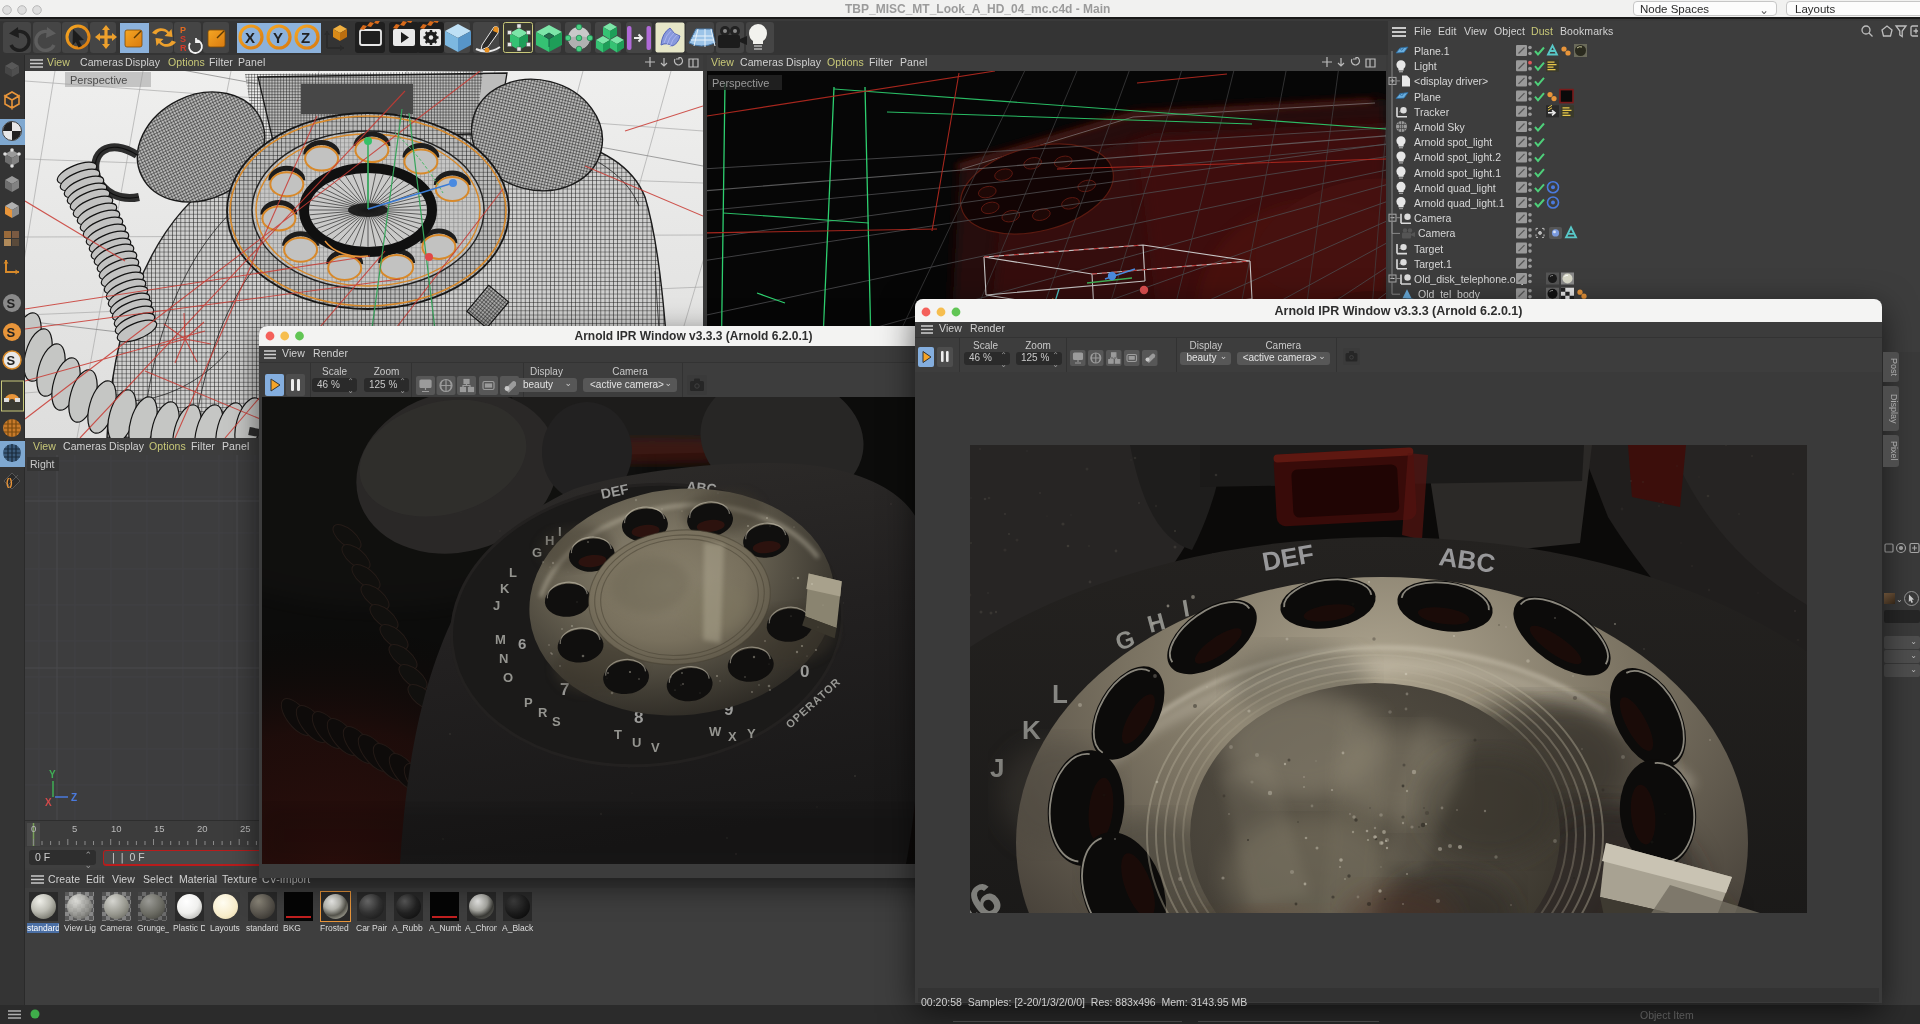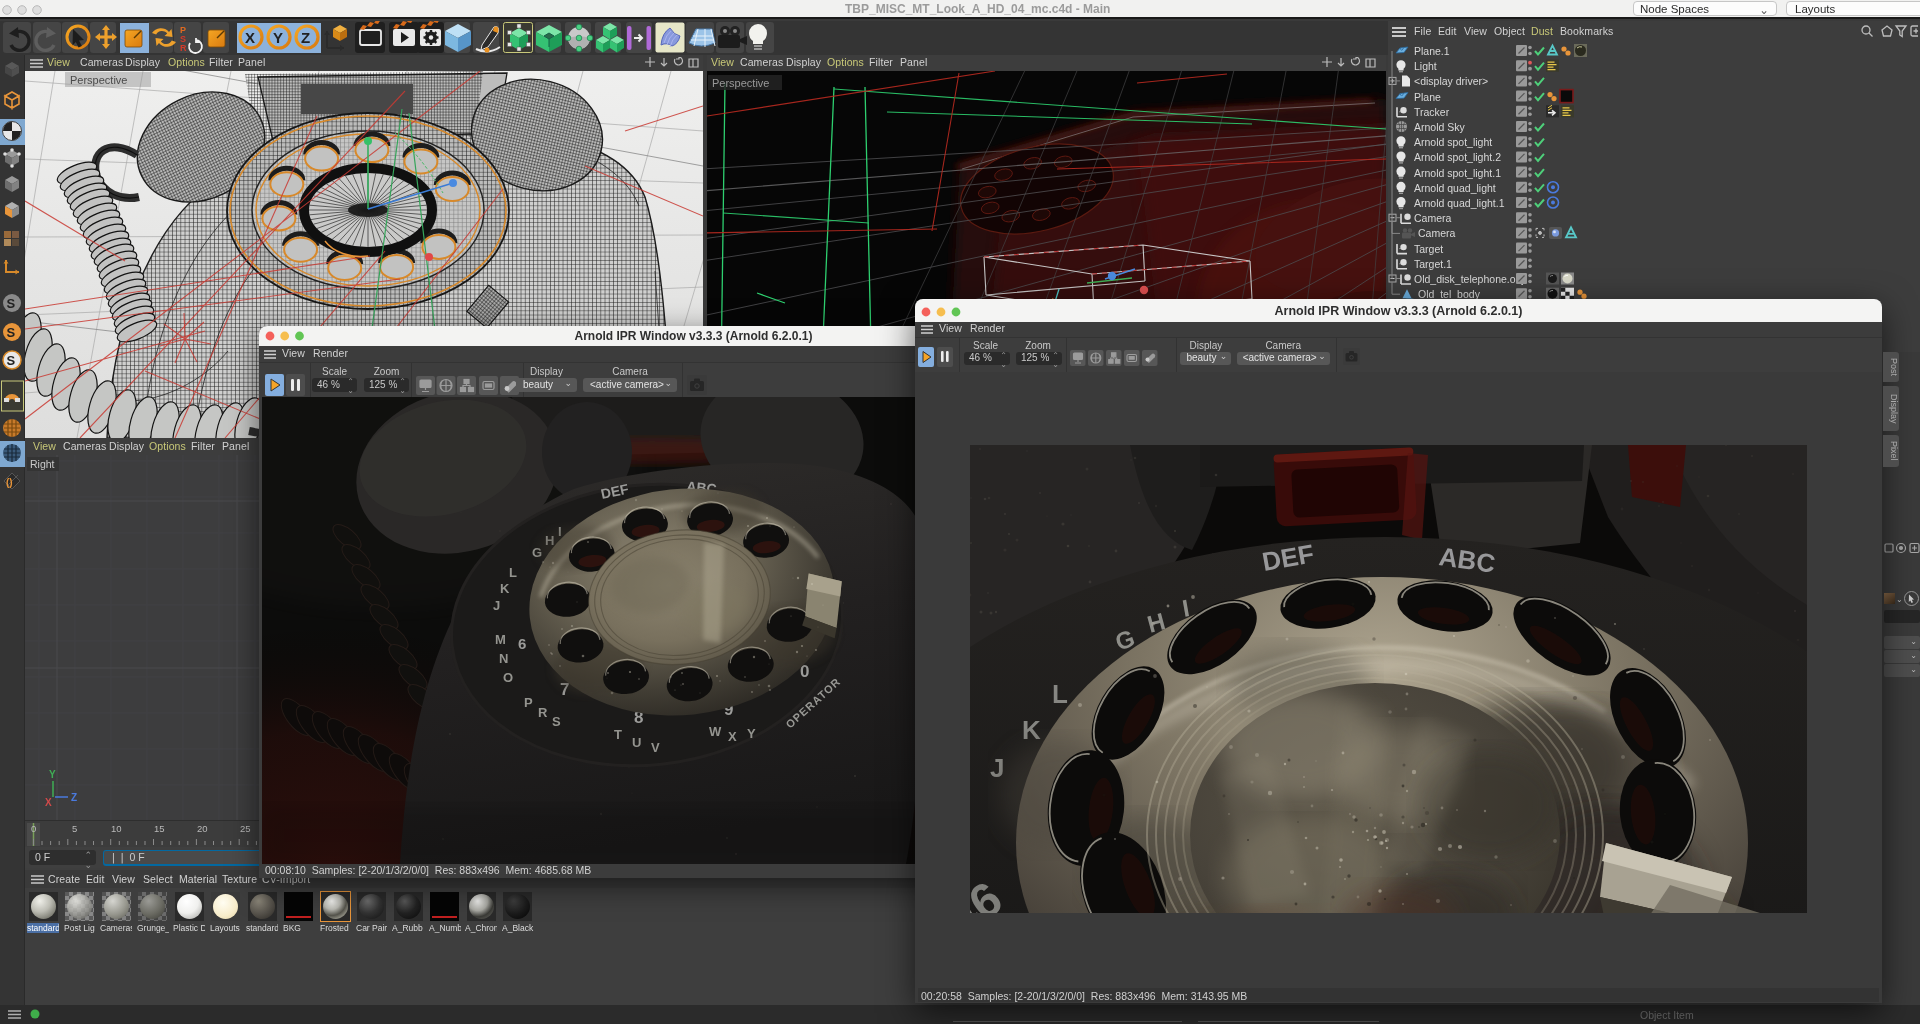--- a/index.html
+++ b/index.html
@@ -666,21 +666,21 @@
       <text x="430" y="11">50</text>
       <text x="473" y="11">55</text>
       <text x="516" y="11">60</text>
    <g stroke="#8a8a8a">
         <path d="M8.5 18v6M17 20v4M25.6 20v4M34.2 20v4M42.8 18v6M51.4 20v4M60 20v4M68.5 20v4M77.1 20v4M85.7 18v6M94.3 20v4M102.8 20v4M111.4 20v4M120 20v4M128.5 18v6M137.1 20v4M145.7 20v4M154.2 20v4M162.8 20v4M171.4 18v6M180 20v4M188.5 20v4M197.1 20v4M205.7 20v4M214.2 18v6M222.8 20v4M231.4 20v4M240 20v4M248.5 20v4M257.1 18v6M265.7 20v4M274.2 20v4M282.8 20v4M291.4 20v4M300 18v6M308.5 20v4M317.1 20v4M325.7 20v4M334.2 20v4M342.8 18v6M351.4 20v4M360 20v4M368.5 20v4M377.1 20v4M385.7 18v6M394.3 20v4M402.8 20v4M411.4 20v4M420 20v4M428.5 18v6M437.1 20v4M445.7 20v4M454.2 20v4M462.8 20v4M471.4 18v6M480 20v4M488.5 20v4M497.1 20v4M505.7 20v4M514.2 18v6M522.8 20v4M531.4 20v4M540 20v4"></path>
       </g>
   </svg>
 </div>
 <div class="a" style="left:25px;top:847px;width:1361px;height:21px;background:#3f3f3f">
   <div class="a" style="left:4px;top:3px;width:67px;height:15px;background:#2e2e2e;border-radius:3px;font-size:10.5px;color:#ccc;padding:1px 6px">0 F<span style="position:absolute;right:4px;top:0;color:#999;font-size:9px">⌃<br>⌄</span></div>
-  <div class="a" style="left:78px;top:3px;width:178px;height:16px;background:#0369a1;border-radius:3px">
+  <div class="a" style="left:78px;top:3px;width:178px;height:16px;background:#b91c1c;border-radius:3px">
       <div class="a" style="left:1px;top:1px;width:175px;height:13px;background:#4a4a4a;border-radius:2px;font-size:10.5px;color:#ccc;padding:0 5px">❘❘ 0 F</div>
     </div>
 </div>
 
 <div class="a" style="left:25px;top:868px;width:1895px;height:137px;background:#3e3e3e">
   <div class="a mtxt" style="left:0;top:2px;width:1361px;height:18px;background:#3a3a3a">
     <svg class="a" style="left:6px;top:5px" width="14" height="9">
         <path d="M0 1h13M0 4.5h13M0 8h13" stroke="#c9c9c9" stroke-width="1.6"></path>
       </svg>
     <span class="a" style="left:23px;top:3px">Create</span>
@@ -692,21 +692,21 @@
       <span class="a" style="left:237px;top:3px">CV-Import</span>
   </div>
   <div class="a" id="mats" style="left:0;top:22px;width:1361px;height:70px;font-size:8.5px;color:#dcdcdc">
    <div class="a" style="left:3.5px;top:2px;width:29px;height:29px;background:#2a2a2a">
         <i class="a" style="left:2px;top:2px;width:25px;height:25px;border-radius:50%;background:radial-gradient(circle at 35% 28%,#efefe9,#bcbcb3 45%,#78786e 80%,#4c4c44)"></i>
       </div>
       <div class="a" style="left:2px;top:33px;width:32px;background:#4a6fa5;color:#fff;overflow:hidden;white-space:nowrap">standard</div>
    <div class="a" style="left:40px;top:2px;width:29px;height:29px;background:repeating-conic-gradient(#888 0 25%,#5a5a5a 0 50%) 0 0/8px 8px">
         <i class="a" style="left:2px;top:2px;width:25px;height:25px;border-radius:50%;background:radial-gradient(circle at 35% 28%,rgba(230,230,225,0.9),rgba(150,150,145,0.8) 60%,rgba(90,90,85,0.9))"></i>
       </div>
-      <div class="a" style="left:39px;top:33px;width:32px;overflow:hidden;white-space:nowrap">Post Lig</div>
+      <div class="a" style="left:39px;top:33px;width:32px;overflow:hidden;white-space:nowrap">View Lig</div>
    <div class="a" style="left:76.5px;top:2px;width:29px;height:29px;background:repeating-conic-gradient(#808080 0 25%,#525252 0 50%) 0 0/8px 8px">
         <i class="a" style="left:2px;top:2px;width:25px;height:25px;border-radius:50%;background:radial-gradient(circle at 35% 28%,#d5d5d0,#98988f 55%,#5a5a52)"></i>
       </div>
       <div class="a" style="left:75px;top:33px;width:32px;overflow:hidden;white-space:nowrap">Cameras</div>
    <div class="a" style="left:113px;top:2px;width:29px;height:29px;background:repeating-conic-gradient(#6a6a6a 0 25%,#444 0 50%) 0 0/8px 8px">
         <i class="a" style="left:2px;top:2px;width:25px;height:25px;border-radius:50%;background:radial-gradient(circle at 35% 28%,#9a9a95,#6a6a62 55%,#3a3a34)"></i>
       </div>
       <div class="a" style="left:112px;top:33px;width:32px;overflow:hidden;white-space:nowrap">Grunge_</div>
    <div class="a" style="left:149.5px;top:2px;width:29px;height:29px;background:#2a2a2a">
         <i class="a" style="left:2px;top:2px;width:25px;height:25px;border-radius:50%;background:radial-gradient(circle at 38% 30%,#ffffff,#f0f0ee 50%,#b8b8b4 85%,#8a8a86)"></i>
@@ -1395,23 +1395,20 @@
       <circle cx="554" cy="253" r="1.0" fill="#d8d2c2" opacity="0.39"></circle>
       <circle cx="545" cy="259" r="0.5" fill="#d8d2c2" opacity="0.41"></circle>
       <circle cx="310" cy="229" r="0.9" fill="#d8d2c2" opacity="0.43"></circle>
       <circle cx="409" cy="280" r="0.9" fill="#d8d2c2" opacity="0.22"></circle>
       <circle cx="501" cy="254" r="0.4" fill="#d8d2c2" opacity="0.21"></circle>
       <circle cx="377" cy="282" r="1.1" fill="#d8d2c2" opacity="0.24"></circle>
       <circle cx="315" cy="205" r="0.7" fill="#d8d2c2" opacity="0.16"></circle>
       <circle cx="420" cy="276" r="1.1" fill="#d8d2c2" opacity="0.32"></circle>
       <rect x="0" y="410" width="863" height="57" fill="#000" opacity="0.14" filter="url(#b9)"></rect>
     </svg>
- <div class="a" style="left:0;top:538px;width:869px;height:14px;background:#3c3c3c;font-size:10.5px;color:#cfcfcf">
-      <span style="position:absolute;left:6px;top:0px">00:08:10&nbsp;&nbsp;Samples: [2-20/1/3/2/0/0]&nbsp;&nbsp;Res: 883x496&nbsp;&nbsp;Mem: 4685.68 MB</span>
-    </div>
 </div>
 
 <div class="a" id="ipr2" style="left:915px;top:299px;width:967px;height:704px;background:#3a3a3a;border-radius:8px 8px 0 0;box-shadow:0 10px 34px rgba(0,0,0,0.6)">
  <div class="a" style="left:0;top:0;width:967px;height:23px;background:#f4f4f3;border-radius:8px 8px 0 0">
   <svg class="a" style="left:5px;top:8px" width="46" height="10">
         <circle cx="6" cy="5" r="4.4" fill="#f4605a"></circle>
         <circle cx="21" cy="5" r="4.4" fill="#f6be4f"></circle>
         <circle cx="36" cy="5" r="4.4" fill="#61c554"></circle>
       </svg>
   <div style="text-align:center;font-size:12.5px;font-weight:bold;color:#2e2e2e;padding-top:5px">Arnold IPR Window v3.3.3 (Arnold 6.2.0.1)</div>
@@ -1804,19 +1801,19 @@
       <circle cx="437" cy="429" r="1.1" fill="#d8d2c2" opacity="0.38"></circle>
       <circle cx="400" cy="363" r="0.8" fill="#1b1914" opacity="0.33"></circle>
       <circle cx="695" cy="369" r="1.3" fill="#1b1914" opacity="0.27"></circle>
       <circle cx="380" cy="369" r="1.2" fill="#d8d2c2" opacity="0.21"></circle>
       <path d="M636,398 L762,432 L744,478 L630,452 Z" fill="#a8a292"></path>
       <path d="M636,398 L762,432 L756,448 L632,416 Z" fill="#c9c3b3"></path>
       <path d="M630,452 L744,478 L838,468 L838,500 L640,500 Z" fill="#3e3a31"></path>
       <path d="M700,440 L790,468 L760,500 L680,470 Z" fill="#736e61" opacity="0.8"></path>
     </svg>
  <div class="a" style="left:3px;top:689px;width:961px;height:14px;background:#333;font-size:10.5px;color:#cfcfcf">
-      <span style="position:absolute;left:3px;top:2px">00:20:58&nbsp;&nbsp;Samples: [2-20/1/3/2/0/0]&nbsp;&nbsp;Res: 883x496&nbsp;&nbsp;Mem: 3143.95 MB</span>
+      <span style="position:absolute;left:3px;top:8px">00:20:58&nbsp;&nbsp;Samples: [2-20/1/3/2/0/0]&nbsp;&nbsp;Res: 883x496&nbsp;&nbsp;Mem: 3143.95 MB</span>
     </div>
 </div>
 
 <div class="a" style="left:1883px;top:352px;width:16px;height:30px;background:#4e4e4e;border-radius:0 3px 3px 0;writing-mode:vertical-rl;font-size:9px;color:#aaa;text-align:center">Post</div>
 <div class="a" style="left:1883px;top:386px;width:16px;height:45px;background:#4e4e4e;border-radius:0 3px 3px 0;writing-mode:vertical-rl;font-size:9px;color:#aaa;text-align:center">Display</div>
 <div class="a" style="left:1883px;top:435px;width:16px;height:32px;background:#4e4e4e;border-radius:0 3px 3px 0;writing-mode:vertical-rl;font-size:9px;color:#aaa;text-align:center">Pixel</div>
 
 </body></html>

